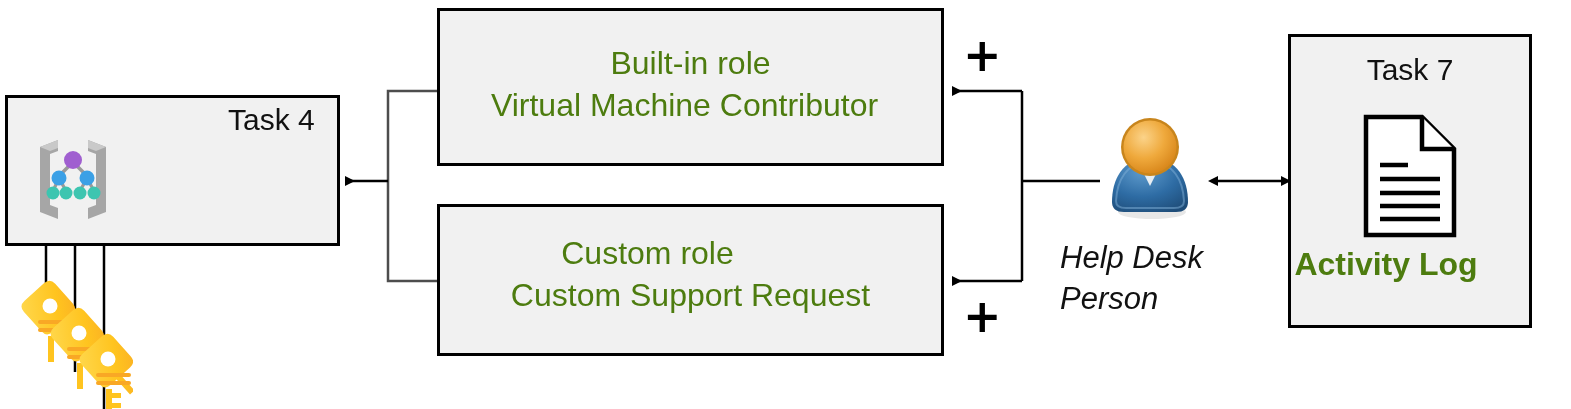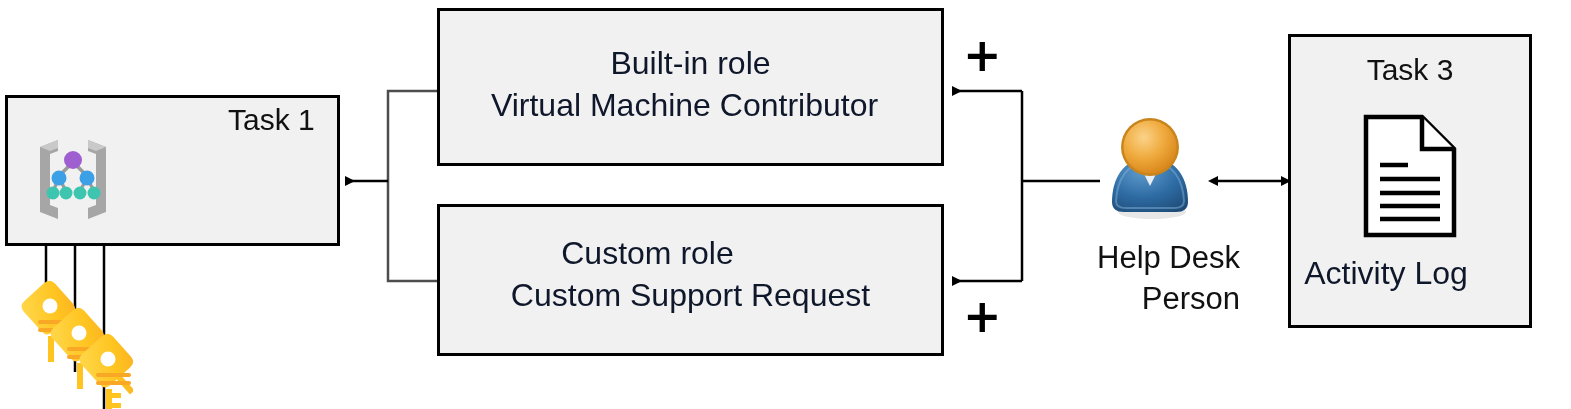--- a/index.html
+++ b/index.html
@@ -23,40 +23,41 @@
   .corner-label{
     position:absolute;
     font-size:30px;
     color:#111111;
     line-height:1;
     white-space:nowrap;
   }
   .box-text{
     position:absolute;
     font-size:32px;
-    color:#0f172a;
+    color:#4d7c0f;
     line-height:1.16;
     white-space:nowrap;
     text-align:center;
   }
   .plus{
     position:absolute;
     font-size:46px;
     font-weight:bold;
     color:#000000;
     line-height:1;
     font-family:"DejaVu Sans", sans-serif;
   }
   .person-label{
     position:absolute;
     font-size:31px;
     color:#111111;
     line-height:1.17;
-    text-align:right;
+    text-align:left;
     white-space:nowrap;
+    font-style:italic;
   }
   svg{display:block;}
   .lines{position:absolute;left:0;top:0;width:1571px;height:409px;pointer-events:none;}
   .icon-abs{position:absolute;}
 </style>
 </head>
 <body>
 
 <div id="canvas">
 
@@ -88,21 +89,21 @@
 
     <line x1="1218" y1="181" x2="1281" y2="181" stroke="#000" stroke-width="2.5" marker-start="url(#arrL)" marker-end="url(#arrR)"></line>
 
     <line x1="46" y1="330" x2="46" y2="212" stroke="#000" stroke-width="2.5" marker-end="url(#arrUp)"></line>
     <line x1="75" y1="372" x2="75" y2="206" stroke="#000" stroke-width="2.5" marker-end="url(#arrUp)"></line>
     <line x1="104" y1="409" x2="104" y2="214" stroke="#000" stroke-width="2.5" marker-end="url(#arrUp)"></line>
   </svg>
 
   <div class="box" style="left:5px;top:95px;width:335px;height:151px;"></div>
 
-  <div class="corner-label" style="left:228px;top:105px;">Task 1</div>
+  <div class="corner-label" style="left:228px;top:105px;">Task 4</div>
 
   <div class="icon-abs" style="left:28px;top:134px;width:90px;height:85px;">
     <svg width="90" height="85" viewBox="0 0 90 85" xmlns="http://www.w3.org/2000/svg">
 
       <path d="M30,6 L12,13 L12,78 L30,85 L30,74 L22,71 L22,20 L30,17 z" fill="#a6a6a6"></path>
       <path d="M30,6 L12,13 L22,17 L30,14 z" fill="#c9c9c9"></path>
 
       <path d="M60,6 L78,13 L78,78 L60,85 L60,74 L68,71 L68,20 L60,17 z" fill="#a6a6a6"></path>
       <path d="M60,6 L78,13 L68,17 L60,14 z" fill="#c9c9c9"></path>
 
@@ -202,31 +203,31 @@
       <circle cx="50" cy="33" r="29" fill="#c8851c"></circle>
       <circle cx="50" cy="33" r="26.5" fill="url(#hg)"></circle>
     </svg>
   </div>
 
   <div class="person-label" style="left:1060px;top:240px;width:180px;">Help Desk</div>
   <div class="person-label" style="left:1060px;top:281px;width:180px;">Person</div>
 
   <div class="box" style="left:1288px;top:34px;width:244px;height:294px;"></div>
 
-  <div class="corner-label" style="left:1288px;top:55px;width:244px;text-align:center;">Task 3</div>
+  <div class="corner-label" style="left:1288px;top:55px;width:244px;text-align:center;">Task 7</div>
 
   <div class="icon-abs" style="left:1362px;top:113px;width:96px;height:126px;">
     <svg width="96" height="126" viewBox="0 0 96 126" xmlns="http://www.w3.org/2000/svg">
       <path d="M4,4 L60,4 L92,36 L92,122 L4,122 z" fill="#ffffff" stroke="#000000" stroke-width="4.5" stroke-linejoin="miter"></path>
       <path d="M60,4 L60,36 L92,36" fill="#ffffff" stroke="#000000" stroke-width="4.5"></path>
       <g stroke="#000000" stroke-width="4.5" stroke-linecap="butt">
         <line x1="18" y1="52" x2="46" y2="52"></line>
         <line x1="18" y1="66" x2="78" y2="66"></line>
         <line x1="18" y1="80" x2="78" y2="80"></line>
         <line x1="18" y1="93" x2="78" y2="93"></line>
         <line x1="18" y1="106" x2="78" y2="106"></line>
       </g>
     </svg>
   </div>
 
-  <div class="box-text" style="left:1288px;top:255px;width:196px;">Activity Log</div>
+  <div class="box-text" style="left:1288px;top:246px;width:196px;font-weight:bold;">Activity Log</div>
 
 </div>
 
 </body></html>

